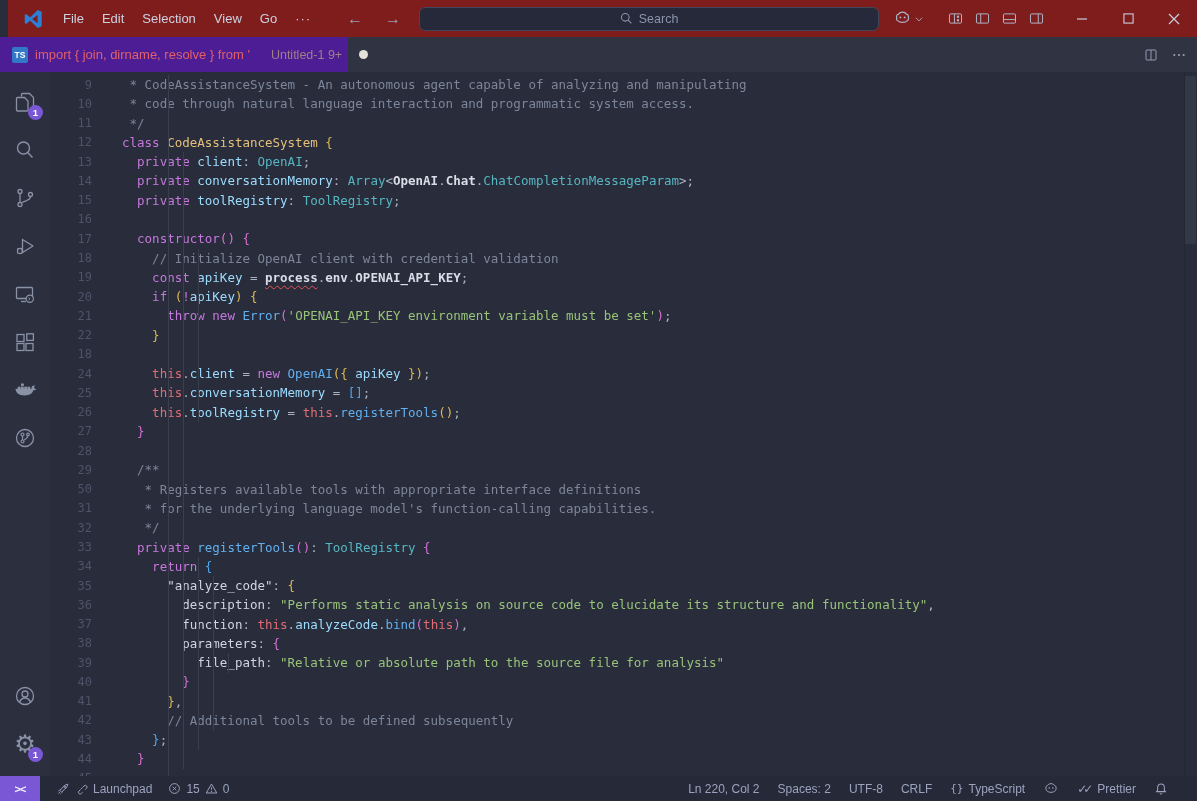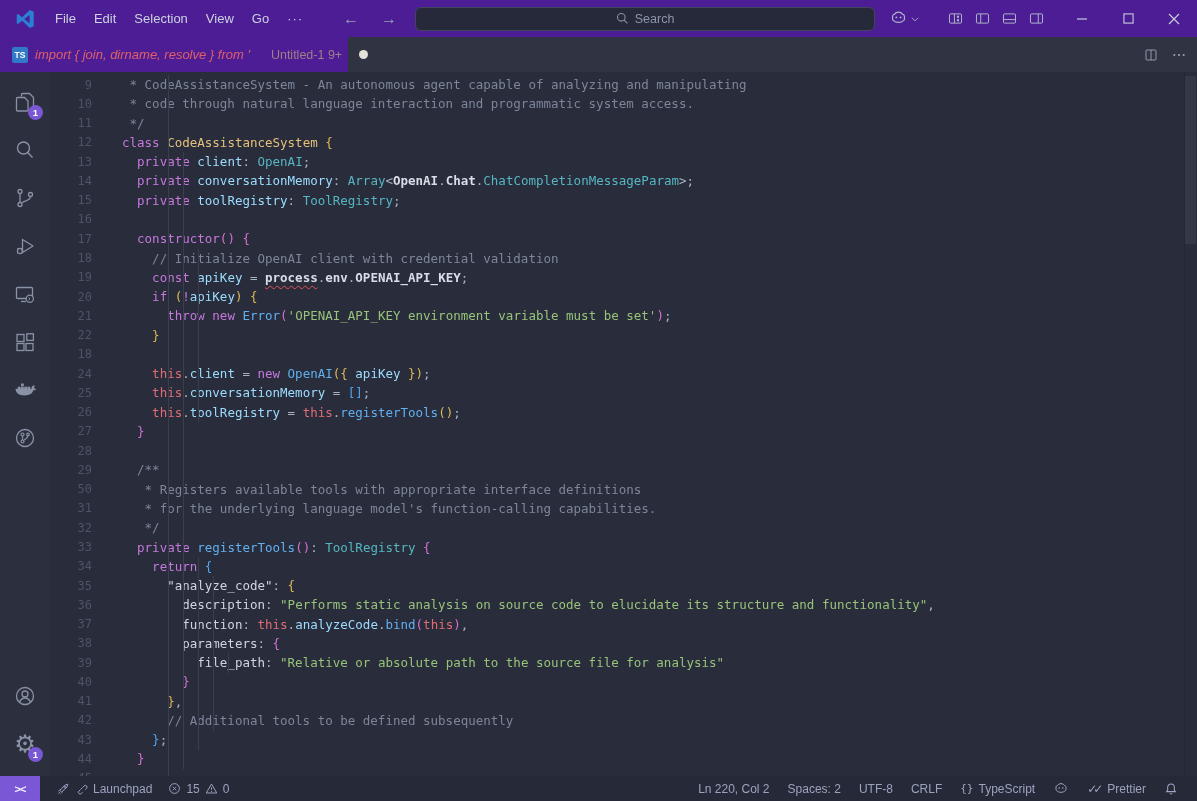--- a/index.html
+++ b/index.html
@@ -1,40 +1,40 @@
 <!DOCTYPE html>
 <html><head>
 <meta charset="utf-8">
 <style>
   * { margin:0; padding:0; box-sizing:border-box; }
   html,body { width:1197px; height:801px; overflow:hidden; background:#282c3b;
     font-family:"Liberation Sans", sans-serif; -webkit-font-smoothing:antialiased; }
 
   
-  .titlebar { height:37px; background:#4c1d95; display:flex; align-items:center; color:#c9cede; font-size:13px; }
+  .titlebar { height:37px; background:#7f1d1d; display:flex; align-items:center; color:#c9cede; font-size:13px;margin-left:8px; }
   .tb-left { display:flex; align-items:center; padding-left:10px; }
   .logo { width:22px; height:22px; margin:0 10px 0 4px; display:flex; align-items:center; }
   .menu-item { padding:4px 9px; border-radius:5px; color:#cdd2e0; cursor:default; }
   .menu-overflow { padding:2px 9px; color:#cdd2e0; letter-spacing:1px; }
   .tb-center { flex:1; display:flex; align-items:center; justify-content:center; gap:14px; }
   .nav-arrow { color:#9aa2b8; font-size:16px; width:24px; text-align:center; }
   .searchbox { width:460px; height:24px; background:#252939; border:1px solid #42465a; border-radius:6px;
     display:flex; align-items:center; justify-content:center; gap:6px; color:#8d95ab; font-size:12.5px; }
   .copilot-wrap { display:flex; align-items:center; gap:2px; color:#aeb5c8; }
   .tb-layout { display:flex; align-items:center; gap:10px; margin-right:14px; color:#aeb5c8; }
   .tb-layout svg, .copilot-wrap svg { display:block; }
   .win-controls { display:flex; height:37px; }
   .win-btn { width:46px; height:37px; display:flex; align-items:center; justify-content:center; color:#c9cede; }
 
   
   .tabbar { height:35px; background:#2f3342; display:flex; align-items:stretch; position:relative; }
   .tab { width:348px; background:#4c1d95; display:flex; align-items:center; padding:0 12px; gap:7px; font-size:13px; }
   .ts-badge { width:16px; height:16px; border-radius:2px; background:#3178c6; color:#fff; font-size:8.5px;
     font-weight:bold; display:flex; align-items:center; justify-content:center; flex:0 0 auto; }
-  .tab-label { color:#e0606a; white-space:nowrap;font-style:italic; }
+  .tab-label { color:#e0606a; white-space:nowrap; }
   .tab-desc { color:#a07f86; font-size:12.5px; white-space:nowrap; margin-left:14px; }
   .tab-dot { width:9px; height:9px; border-radius:50%; background:#e2e2da; margin-left:10px; flex:0 0 auto; }
   .tab-actions { position:absolute; right:10px; top:0; height:35px; display:flex; align-items:center; gap:12px; color:#9aa2b8; }
 
   
   .main { display:flex; height:704px; }
   .activitybar { width:50px; background:#2b2f3e; display:flex; flex-direction:column; align-items:center; padding-top:6px; }
   .ab-icon { width:48px; height:48px; display:flex; align-items:center; justify-content:center; position:relative; color:#8a92a6; }
   .ab-spacer { flex:1; }
   .badge { position:absolute; right:6px; bottom:6px; min-width:15px; height:15px; padding:0 4px; border-radius:8px;
@@ -65,21 +65,21 @@
   .guides { position:absolute; left:122px; top:3px; width:1px; height:0; }
   .guide { position:absolute; width:1px; background:#3a3f4e; }
   .scrollbar { position:absolute; right:0; top:0; bottom:0; width:13px; border-left:1px solid #232736; }
   .scroll-slider { position:absolute; right:1px; top:4px; width:11px; height:168px; background:#3b4150; opacity:.65; }
 
   
   .statusbar { height:25px; background:#262a38; display:flex; align-items:center; font-size:12px; color:#9ba3bf; }
   .sb-remote { width:40px; height:25px; background:#7957d5; color:#f4f2ff; display:flex; align-items:center;
     justify-content:center; font-weight:bold; font-size:11px; letter-spacing:-1px; }
   .sb-item { display:flex; align-items:center; gap:5px; padding:0 8px; height:25px; }
-  .sb-right { margin-left:auto; display:flex; align-items:center; padding-right:10px; }
+  .sb-right { margin-left:auto; display:flex; align-items:center; padding-right:20px; }
   .sb-right .sb-item { padding:0 9px; }
   .dbl-check { letter-spacing:-4px; margin-right:3px; font-family:"DejaVu Sans", sans-serif; }
   svg { flex:0 0 auto; }
 </style>
 </head>
 <body>
 
 <div class="titlebar">
   <div class="tb-left">
     <span class="logo">

